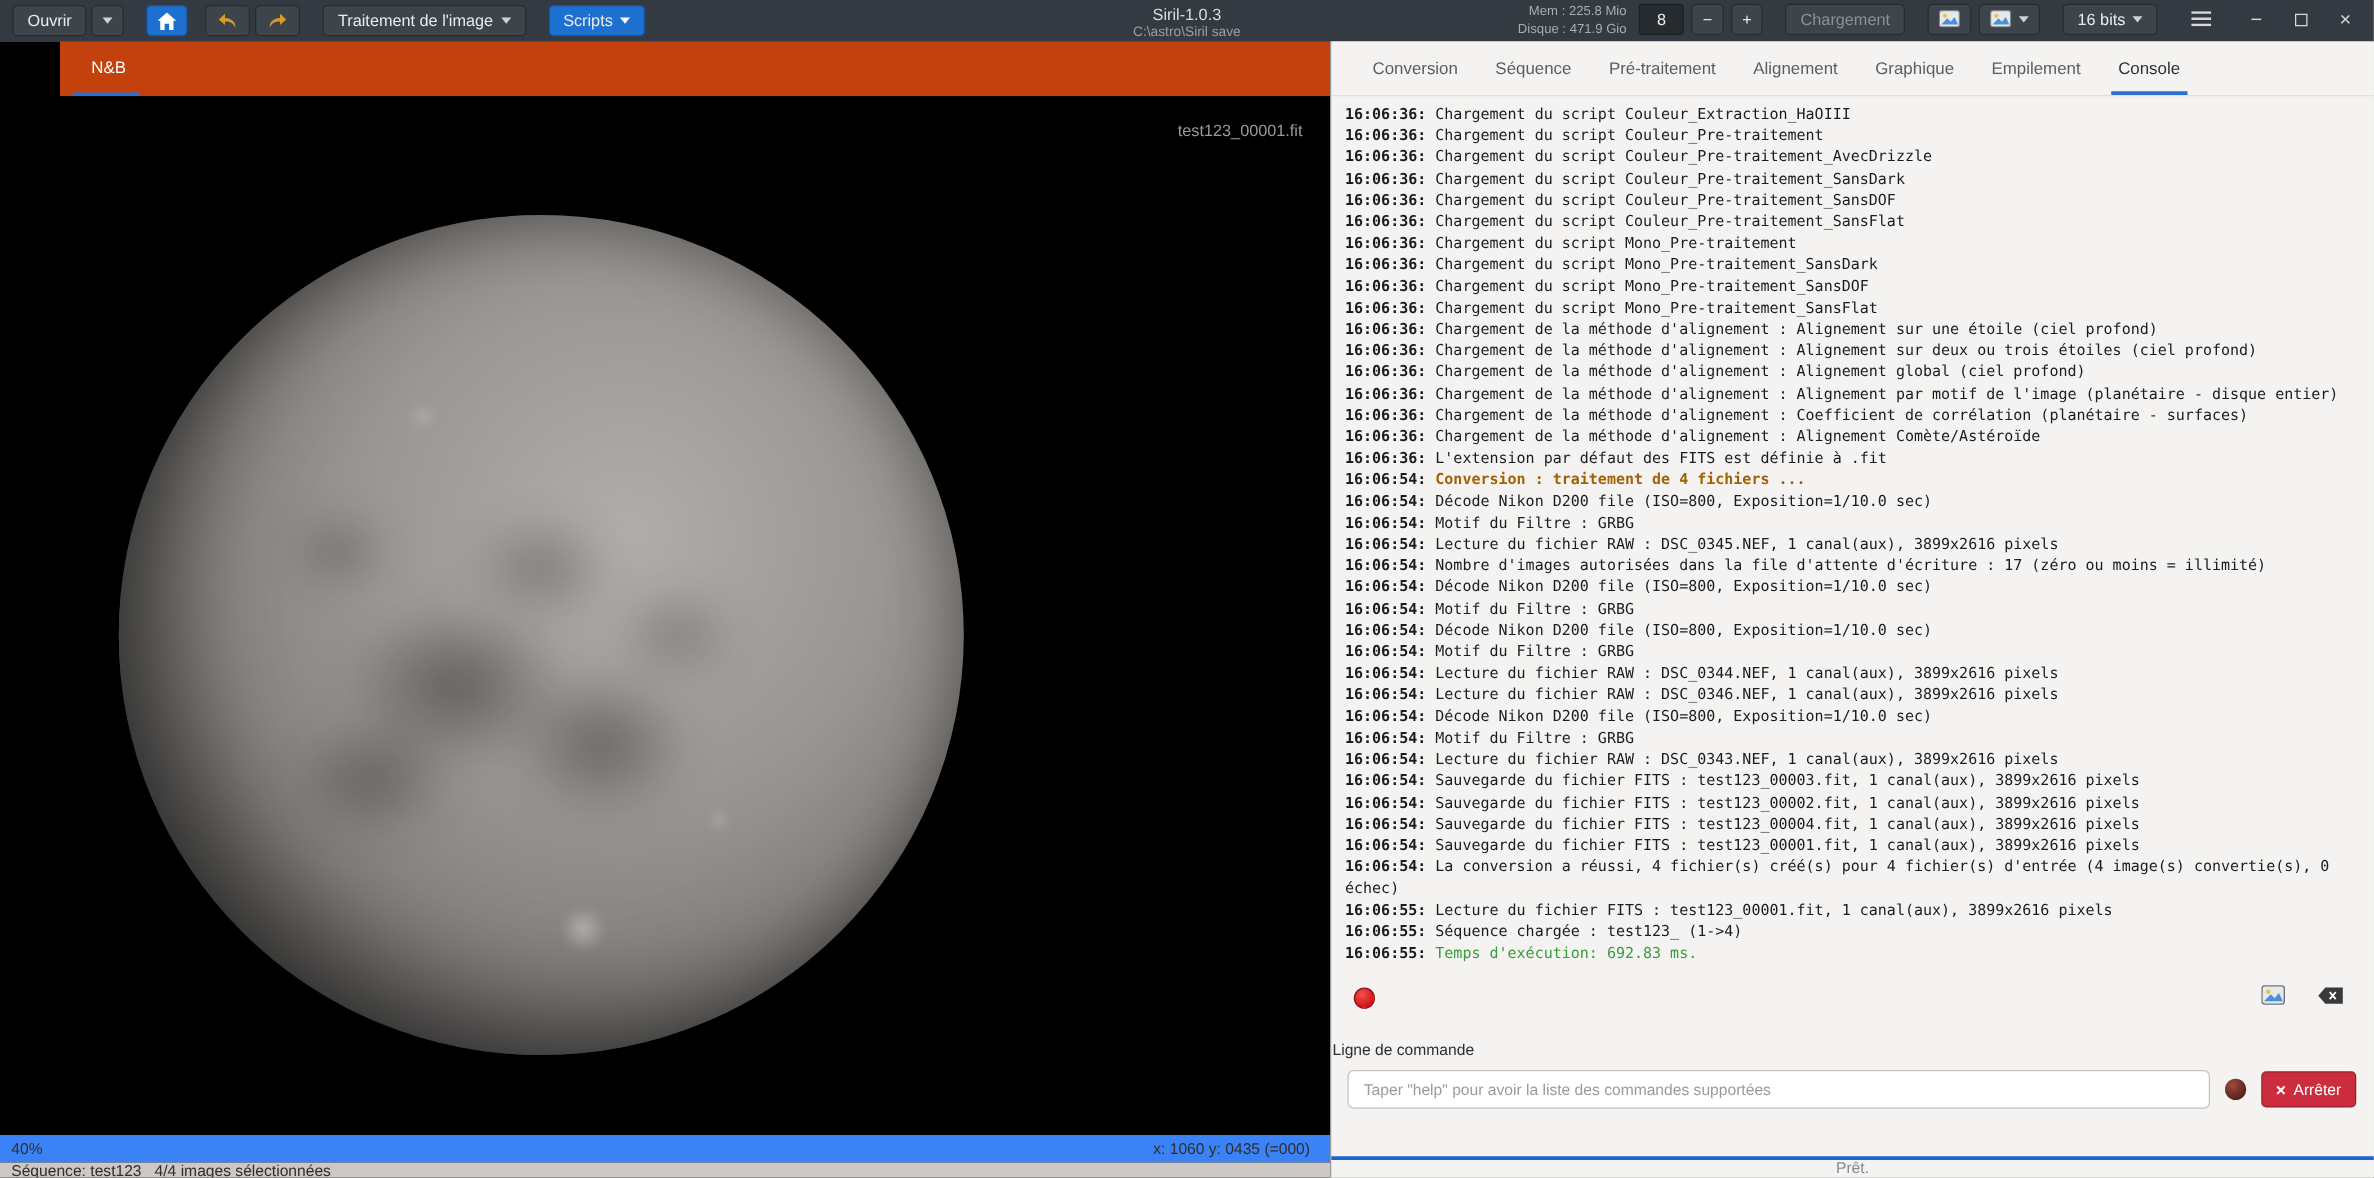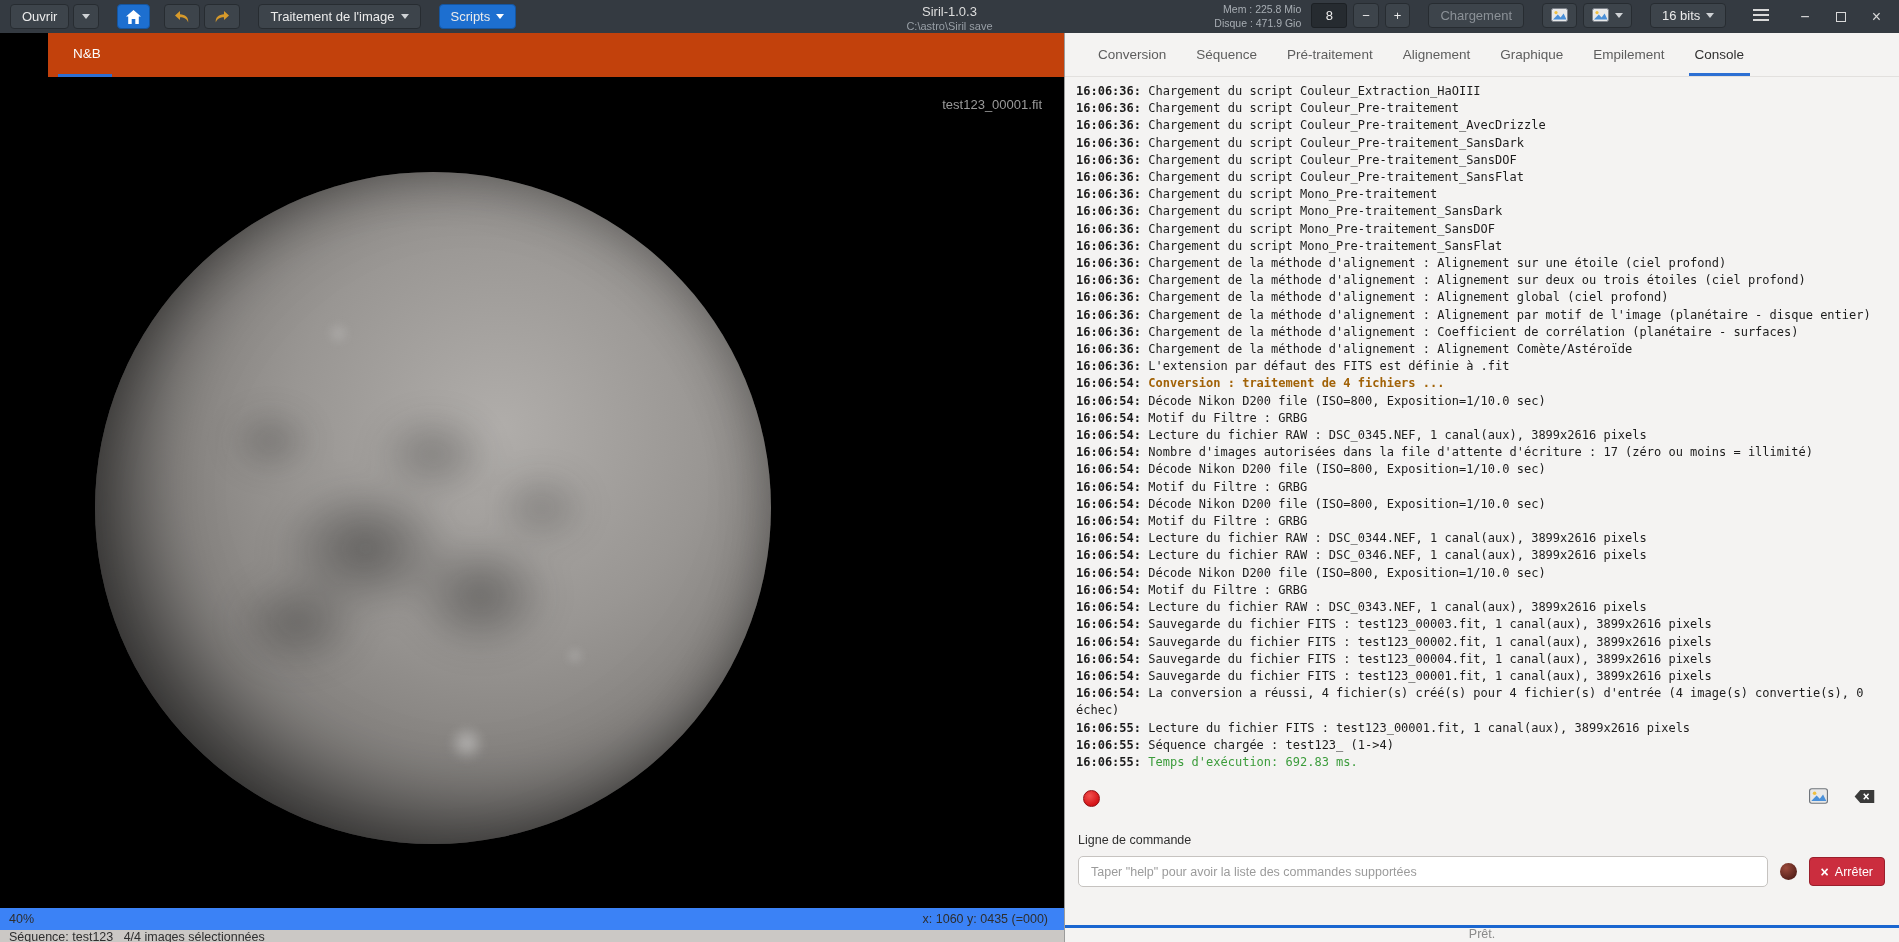--- a/index.html
+++ b/index.html
@@ -86,21 +86,21 @@
   .log-line { white-space:pre-wrap; word-break:break-word; }
   .log-line .ts { font-weight:bold; }
   .log-line.g  .msg { color:#3b9c3b; }
   .log-line.gb .msg { color:#a16207; font-weight:bold; }
 
   .record-dot { position:absolute; left:18px; top:757px; width:17px; height:17px; border-radius:50%;
                 background:radial-gradient(circle at 38% 32%, #f3514f, #d41317 70%);
                 border:1px solid #8f0d12; }
   .console-icons { position:absolute; right:24px; top:755px; display:flex; gap:26px; align-items:center; }
 
-  .command-label { position:absolute; left:13px; top:800px; font-size:12.5px; color:#2e2e2e; }
+  .command-label { position:absolute; left:1px; top:800px; font-size:12.5px; color:#2e2e2e; }
   .command-row { position:absolute; left:13px; right:14px; top:822px; height:33px;
                  display:flex; align-items:center; gap:12px; }
   .cmd-input { flex:1; height:31px; background:#fff; border:1px solid #c6c3c0; border-radius:5px;
                padding:0 12px; font-size:12.5px; color:#2e2e2e; outline:none;
                font-family:"Liberation Sans", sans-serif; }
   .cmd-input::placeholder { color:#9b9b9b; }
   .cmd-indicator { width:17px; height:17px; border-radius:50%; flex:0 0 auto;
                    background:radial-gradient(circle at 35% 30%, #9c4a3c, #55201a 75%); }
   .stop-btn { height:29px; background:#cb2d3e; border:1px solid #9a1f2c; border-radius:4px;
               color:#fff; font-size:12.5px; display:flex; align-items:center; gap:6px; padding:0 11px; }

